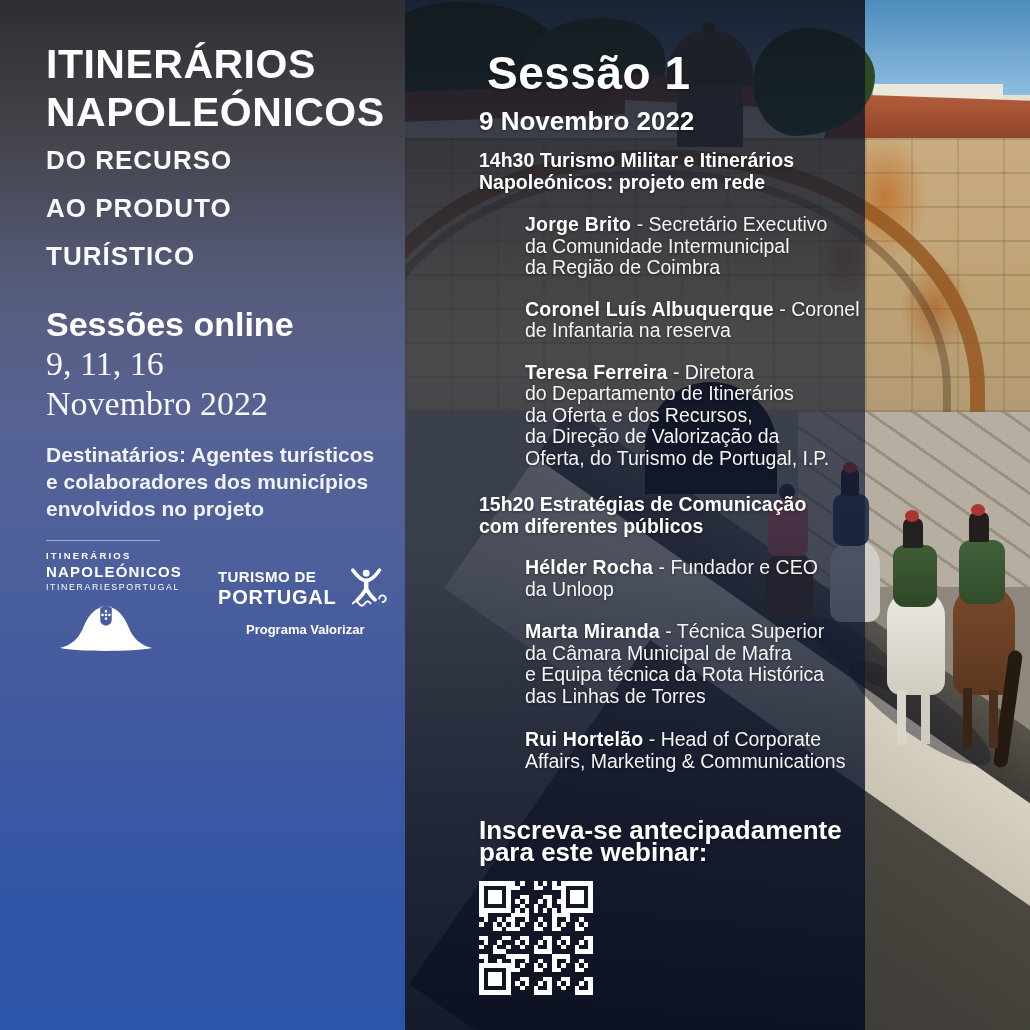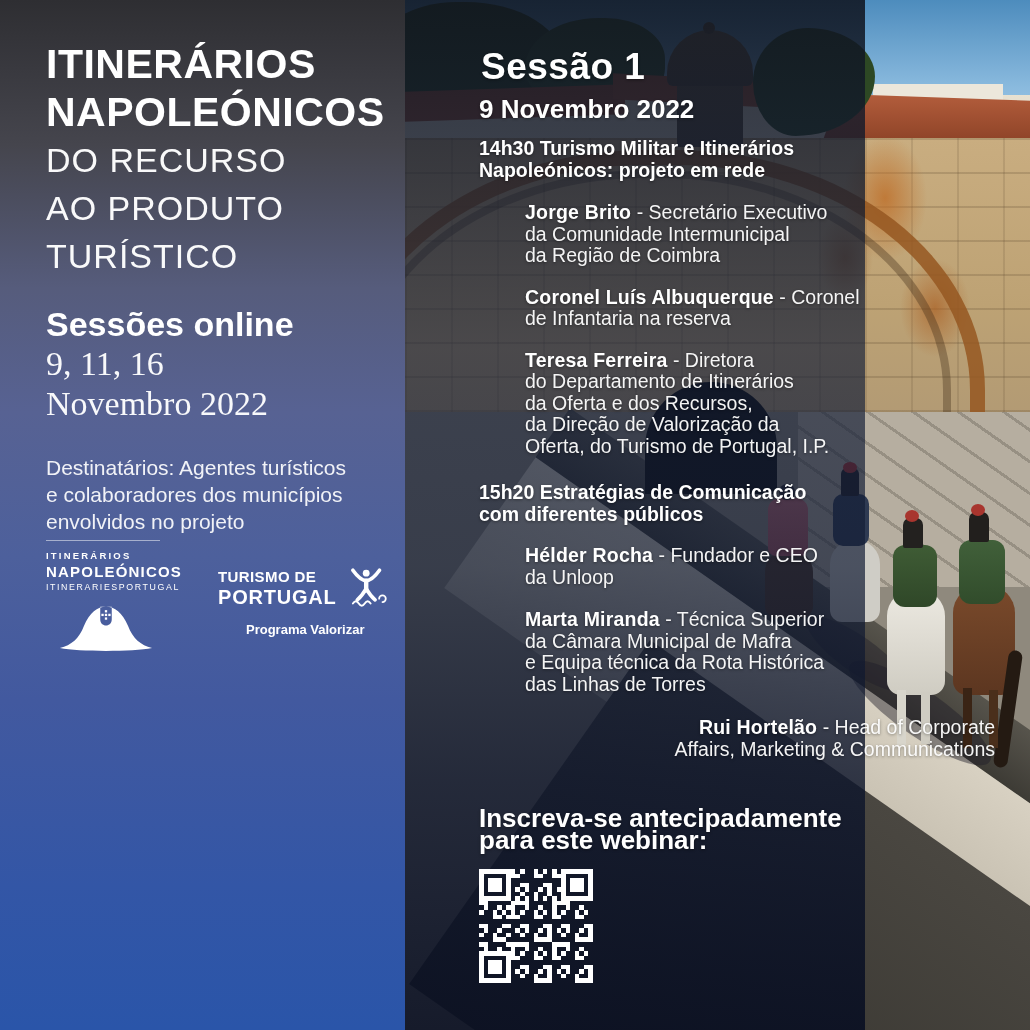--- a/index.html
+++ b/index.html
@@ -10,24 +10,24 @@
   }
   
   .left-panel{
     position:absolute;left:0;top:0;width:405px;height:1030px;
     background:linear-gradient(180deg,
       #2e2e32 0%, #45454d 14%, #565c7c 28%, #576293 40%,
       #4d609c 54%, #42599f 68%, #3356a6 86%, #2a55a9 100%);
   }
   .lp-text{position:absolute;left:46px;top:40px;width:340px;}
   .lp-title{font-size:41px;line-height:48px;font-weight:800;letter-spacing:.5px;white-space:pre-line;}
-  .lp-subtitle{font-size:34px;line-height:48px;font-weight:400;letter-spacing:1px;white-space:pre-line;color:rgba(255,255,255,.97);}
+  .lp-subtitle{font-size:26px;line-height:48px;font-weight:700;letter-spacing:1px;white-space:pre-line;color:rgba(255,255,255,.97);}
   .lp-sessions-heading{margin-top:24px;font-size:34px;line-height:40px;font-weight:700;}
   .lp-dates{font-size:34px;line-height:40px;font-weight:300;white-space:pre-line;color:rgba(255,255,255,.96);font-family:Liberation Serif, serif;}
-  .lp-audience{margin-top:30px;font-size:21px;line-height:27px;font-weight:400;white-space:pre-line;color:rgba(255,255,255,.92);}
+  .lp-audience{margin-top:17px;font-size:21px;line-height:27px;font-weight:700;white-space:pre-line;color:rgba(255,255,255,.92);}
   
   .logo-in{position:absolute;left:46px;top:540px;width:122px;}
   .logo-in-rule{width:114px;height:1px;background:rgba(255,255,255,.5);margin-bottom:9px;}
   .logo-in-top{font-size:9.5px;letter-spacing:2.2px;font-weight:600;}
   .logo-in-main{font-size:15px;letter-spacing:1.2px;font-weight:800;margin-top:2px;}
   .logo-in-bottom{width:116px;display:flex;justify-content:space-between;font-size:8.8px;letter-spacing:1.6px;font-weight:500;margin-top:2px;}
   .hat-icon{display:block;margin:6px 0 0 12px;}
   .logo-tp{position:absolute;left:218px;top:564px;width:170px;}
   .tp-row{display:flex;align-items:center;gap:7px;}
   .tp-l1{font-size:15px;font-weight:600;letter-spacing:.4px;}
@@ -89,29 +89,29 @@
   .rd-d-plume{left:566px;top:504px;width:14px;height:12px;background:#a8352e;border-radius:50%;}
   .photo-overlay{
     position:absolute;left:0;top:0;width:460px;height:1030px;
     background:linear-gradient(180deg,
       rgba(16,21,32,.88) 0%, rgba(18,26,44,.80) 14%,
       rgba(22,32,56,.68) 34%, rgba(19,29,53,.70) 55%,
       rgba(13,21,43,.82) 76%, rgba(9,15,34,.90) 100%);
   }
   
   .rp-content{position:absolute;left:74px;top:40px;width:500px;text-shadow:0 1px 3px rgba(0,0,0,.4);}
-  .rp-title{margin:2px;font-size:37px;line-height:50px;font-weight:800;letter-spacing:.5px;}
+  .rp-title{margin:8px;font-size:46px;line-height:50px;font-weight:800;letter-spacing:.5px;}
   .rp-date{font-size:26px;line-height:30px;font-weight:700;margin-top:2px;}
   .time-title{font-size:19.5px;line-height:21.5px;font-weight:700;white-space:pre-line;}
   .blk1{margin-top:14px;}
   .blk2{margin-top:25px;}
   .speaker{width:470px;margin-left:46px;font-size:19.5px;line-height:21.5px;}
   .sp-name{font-weight:700;letter-spacing:.2px;}
   .sp-role{font-weight:300;white-space:pre-line;color:rgba(255,255,255,.95);}
-  .mt20{margin-top:20px;} .mt21{margin-top:21px;} .mt22{margin-top:22px;text-align:right;}
+  .mt20{margin-top:20px;} .mt21{margin-top:21px;} .mt22{margin-top:22px;}
   .cta{margin-top:47px;font-size:26px;line-height:22px;font-weight:700;white-space:pre-line;}
   .qr{margin-top:18px;width:114px;height:114px;}
   .qr svg{display:block;shape-rendering:crispEdges;}
 </style>
 </head>
 <body>
 
 <div class="poster">
 
   <section class="left-panel">

